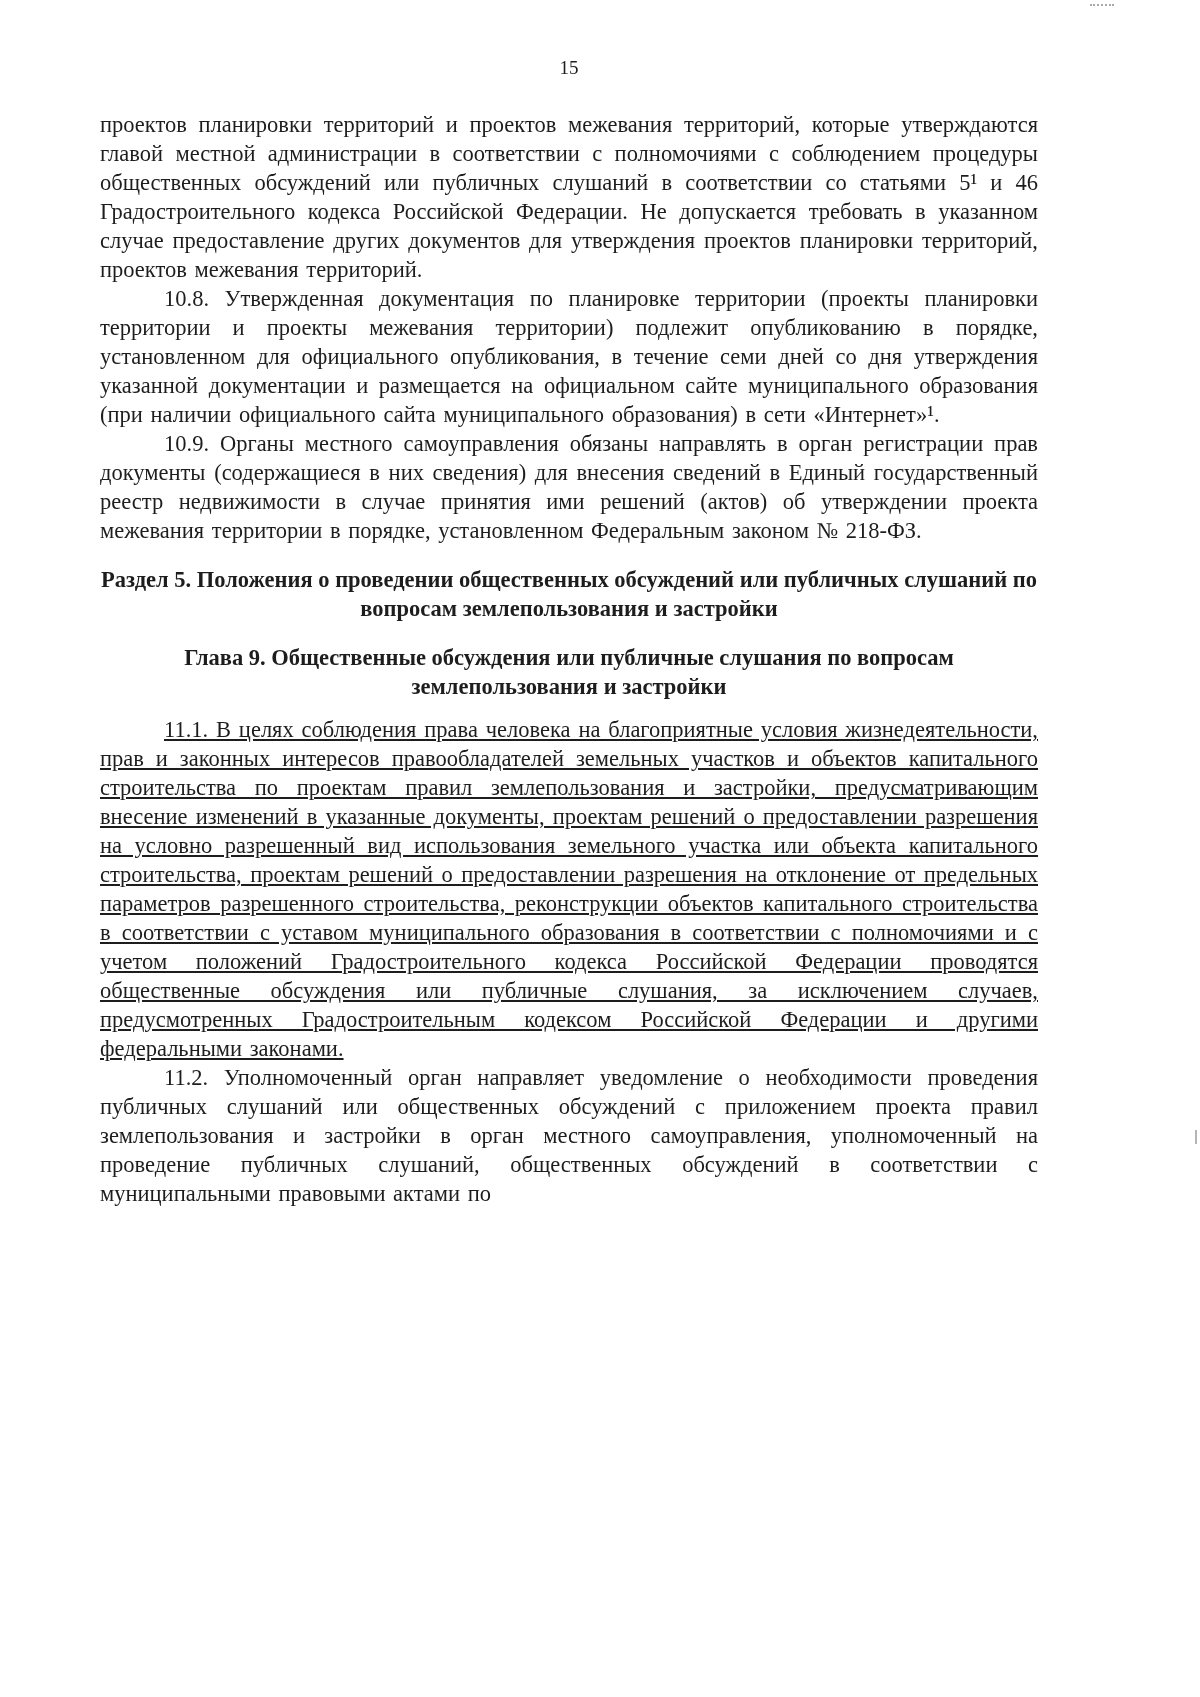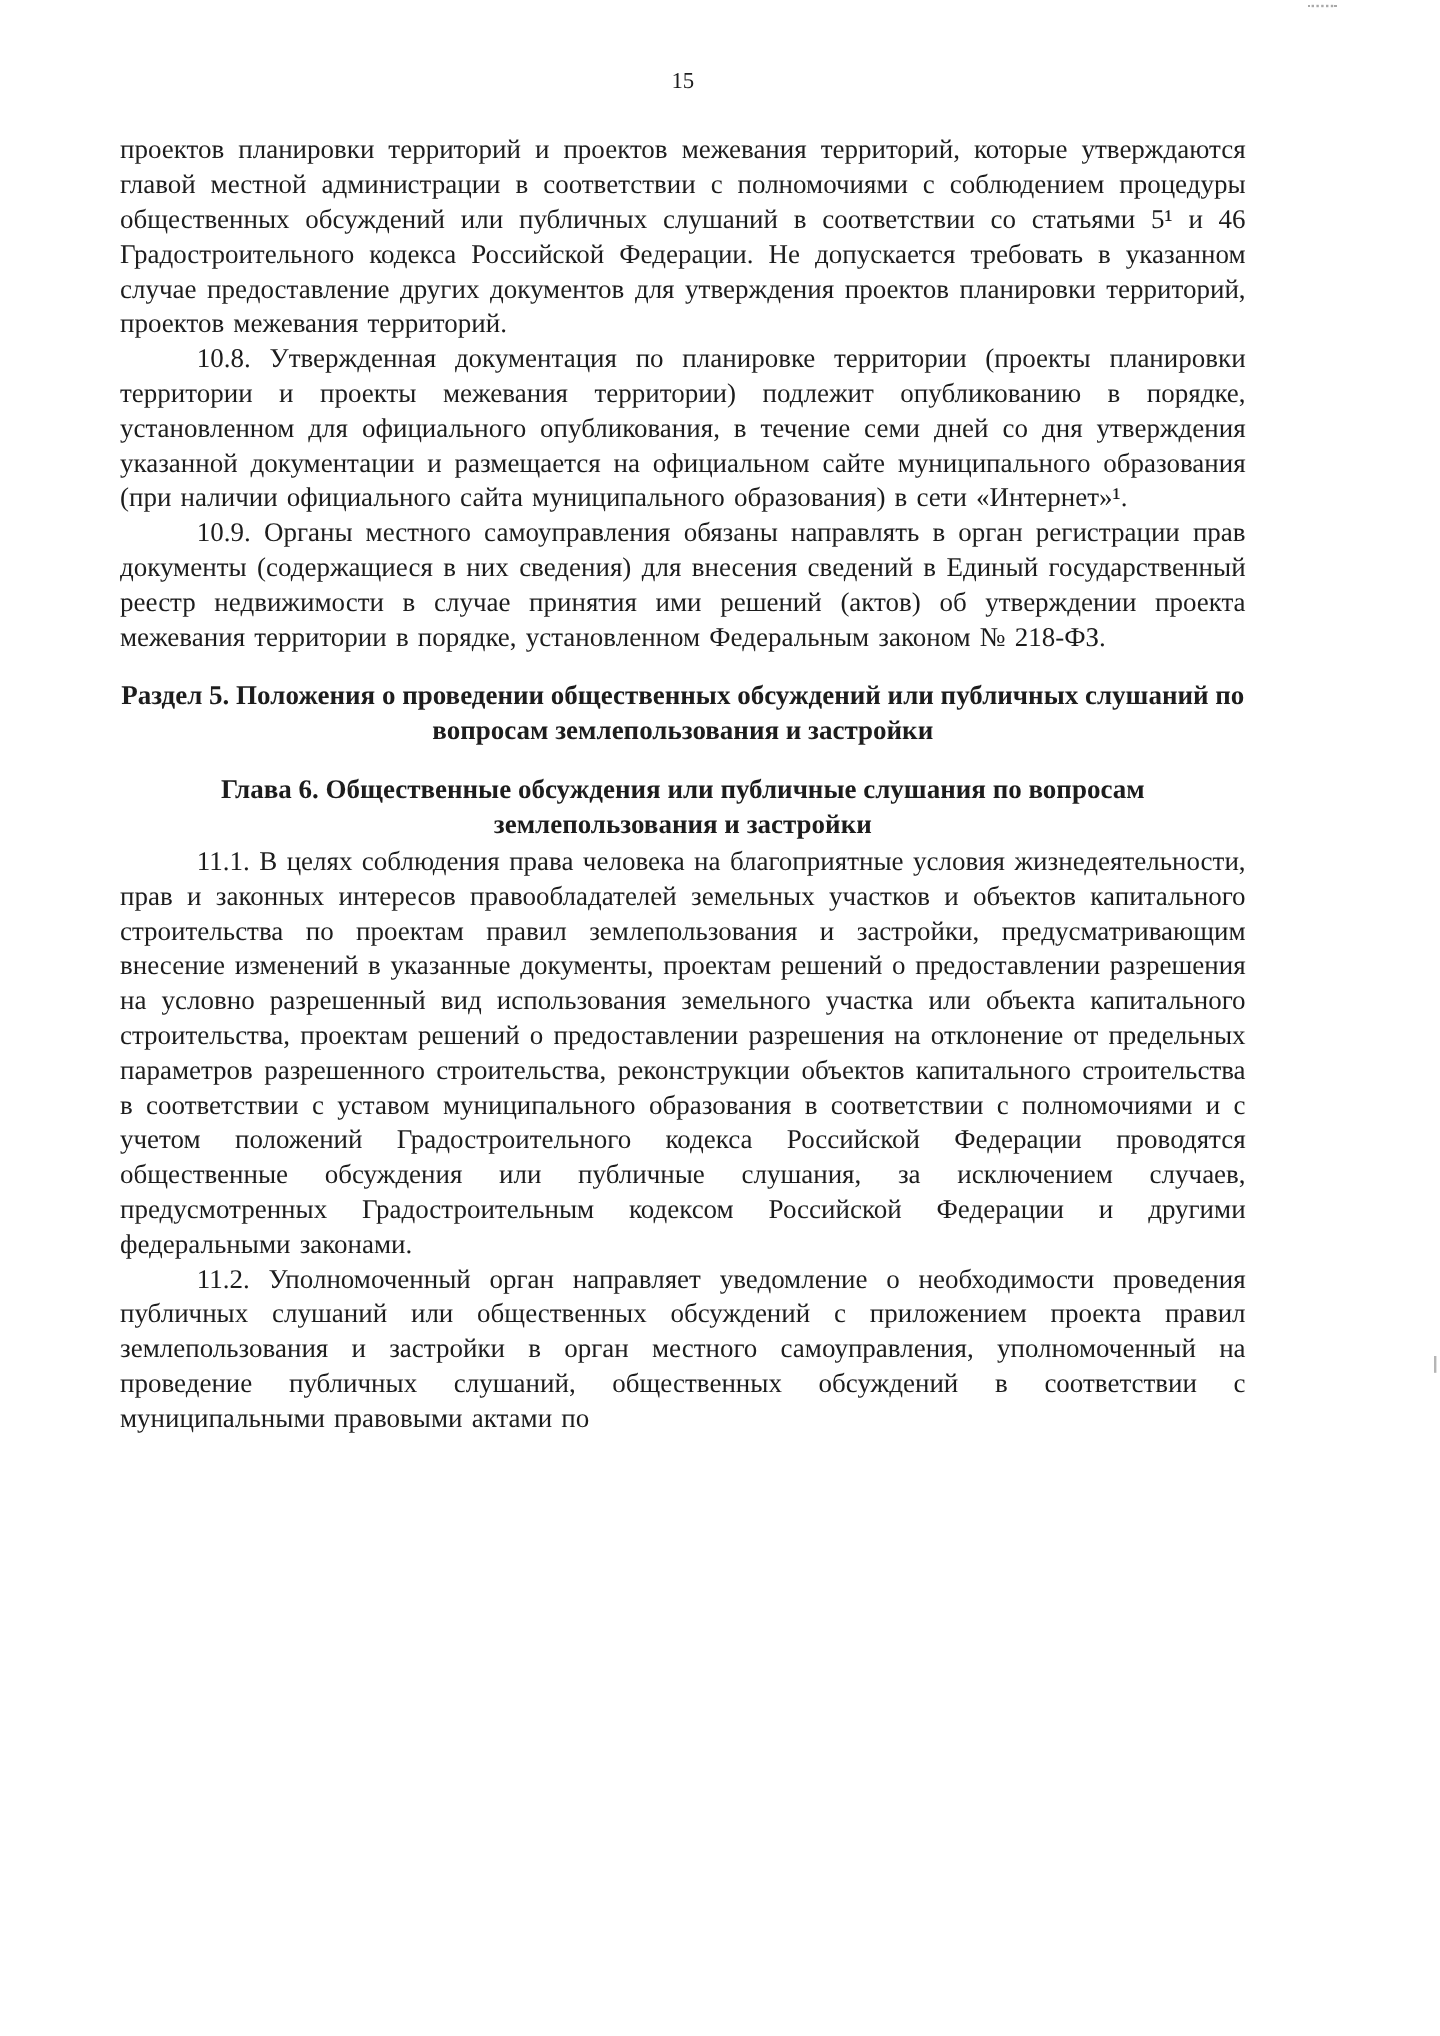--- a/index.html
+++ b/index.html
@@ -33,21 +33,21 @@
     word-spacing: 2px;
   }
   p.body.no-indent { text-indent: 0; font-family: Liberation Serif, serif; }
   .heading {
     font-size: 22.5px;
     line-height: 29px;
     font-weight: bold;
     text-align: center;
     margin-top: 20px;
   }
-  .heading + p.body { margin-top: 2px; }
+  .heading + p.body { margin-top: 14px; text-decoration: underline; }
   .footnote {
     position: absolute;
     left: 100px;
     top: 1540px;
     width: 938px;
   }
   .footnote-rule {
     width: 332px;
     border-top: 2px solid #2b2b2b;
     margin-bottom: 9px;
@@ -85,21 +85,21 @@
     <div class="page-number">15</div>
 
     <p class="body no-indent">проектов планировки территорий и проектов межевания территорий, которые утверждаются главой местной администрации в соответствии с полномочиями с соблюдением процедуры общественных обсуждений или публичных слушаний в соответствии со статьями 5¹ и 46 Градостроительного кодекса Российской Федерации. Не допускается требовать в указанном случае предоставление других документов для утверждения проектов планировки территорий, проектов межевания территорий.</p>
 
     <p class="body">10.8. Утвержденная документация по планировке территории (проекты планировки территории и проекты межевания территории) подлежит опубликованию в порядке, установленном для официального опубликования, в течение семи дней со дня утверждения указанной документации и размещается на официальном сайте муниципального образования (при наличии официального сайта муниципального образования) в сети «Интернет»¹.</p>
 
     <p class="body">10.9. Органы местного самоуправления обязаны направлять в орган регистрации прав документы (содержащиеся в них сведения) для внесения сведений в Единый государственный реестр недвижимости в случае принятия ими решений (актов) об утверждении проекта межевания территории в порядке, установленном Федеральным законом № 218-ФЗ.</p>
 
     <h2 class="heading">Раздел 5. Положения о проведении общественных обсуждений или публичных слушаний по вопросам землепользования и застройки</h2>
 
-    <h2 class="heading">Глава 6. Общественные обсуждения или публичные слушания по вопросам землепользования и застройки</h2>
+    <h2 class="heading">Глава 9. Общественные обсуждения или публичные слушания по вопросам землепользования и застройки</h2>
 
     <p class="body">11.1. В целях соблюдения права человека на благоприятные условия жизнедеятельности, прав и законных интересов правообладателей земельных участков и объектов капитального строительства по проектам правил землепользования и застройки, предусматривающим внесение изменений в указанные документы, проектам решений о предоставлении разрешения на условно разрешенный вид использования земельного участка или объекта капитального строительства, проектам решений о предоставлении разрешения на отклонение от предельных параметров разрешенного строительства, реконструкции объектов капитального строительства в соответствии с уставом муниципального образования в соответствии с полномочиями и с учетом положений Градостроительного кодекса Российской Федерации проводятся общественные обсуждения или публичные слушания, за исключением случаев, предусмотренных Градостроительным кодексом Российской Федерации и другими федеральными законами.</p>
 
     <p class="body">11.2. Уполномоченный орган направляет уведомление о необходимости проведения публичных слушаний или общественных обсуждений с приложением проекта правил землепользования и застройки в орган местного самоуправления, уполномоченный на проведение публичных слушаний, общественных обсуждений в соответствии с муниципальными правовыми актами по</p>
   </div>
 
   <div class="footnote">
     <div class="footnote-rule"></div>
     <div class="footnote-text-line">
       <span class="footnote-marker">¹</span><span>часть 14 статьи 70 Градостроительного кодекса Российской Федерации.</span>

